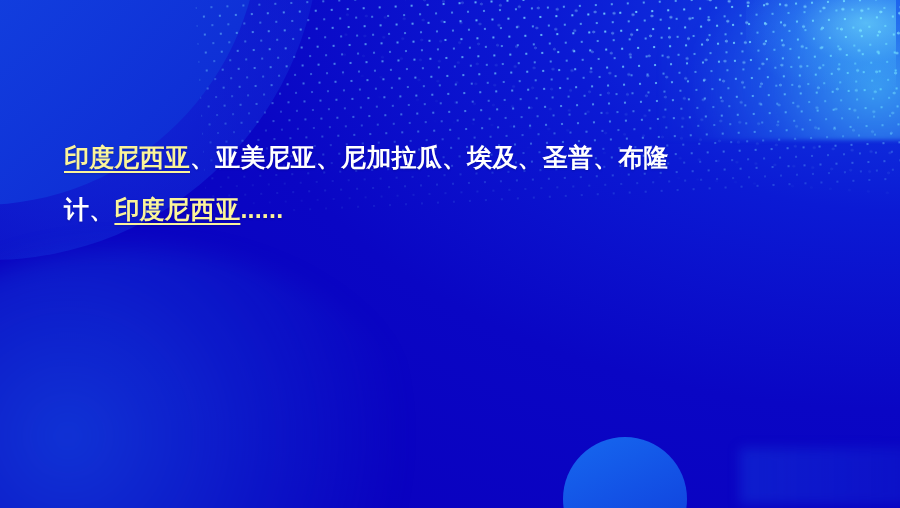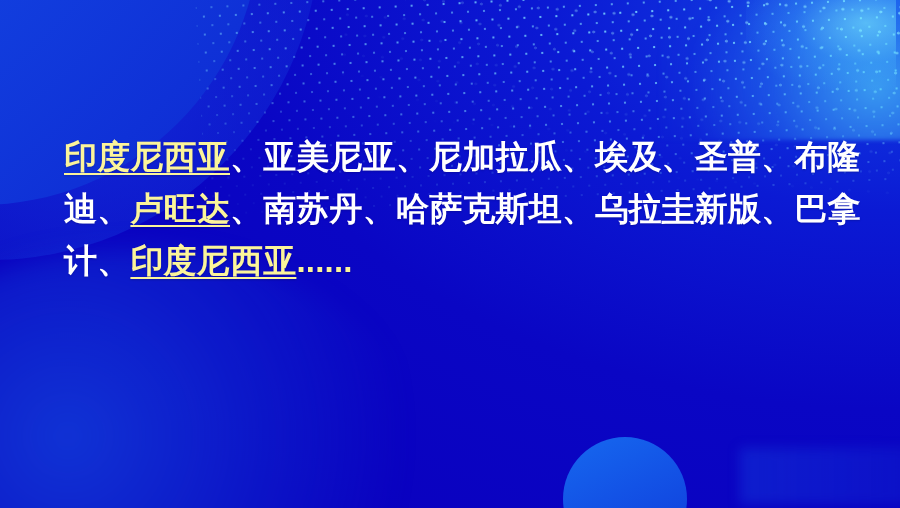--- a/index.html
+++ b/index.html
@@ -124,21 +124,21 @@
   }
 
   
   .text-block {
     position: absolute;
     left: 64px;
     top: 131px;
     width: 790px;
   }
   .line {
-    font-size: 33px;
+    font-size: 25px;
     line-height: 52px;
     color: #ffffff;
     font-weight: 700;
     letter-spacing: 0.2px;
     white-space: nowrap;
     text-shadow: 0 1px 2px rgba(0,0,0,0.18);
   }
   .hl {
     color: #fbf49a;
     text-decoration: underline;
@@ -160,17 +160,16 @@
   <div class="bg-wedge-bl"></div>
   <div class="bg-dots"></div>
   <div class="bg-dots-2"></div>
   <div class="bg-glow-tr"></div>
   <div class="bg-glow-tr2"></div>
   <div class="bg-band"></div>
   <div class="bg-circle-bottom"></div>
 
   <div class="text-block">
     <div class="line"><span class="hl">印度尼西亚</span><span>、亚美尼亚、尼加拉瓜、埃及、圣普、布隆</span></div>
-    <div class="line"><span>迪、</span><span class="hl">卢旺达</span><span>、南苏丹、哈萨克斯坦、乌拉圭新版、巴拿</span></div>
     <div class="line"><span>计、</span><span class="hl">印度尼西亚</span><span class="hl-plain">......</span></div>
   </div>
 
 </div>
 
 </body></html>

